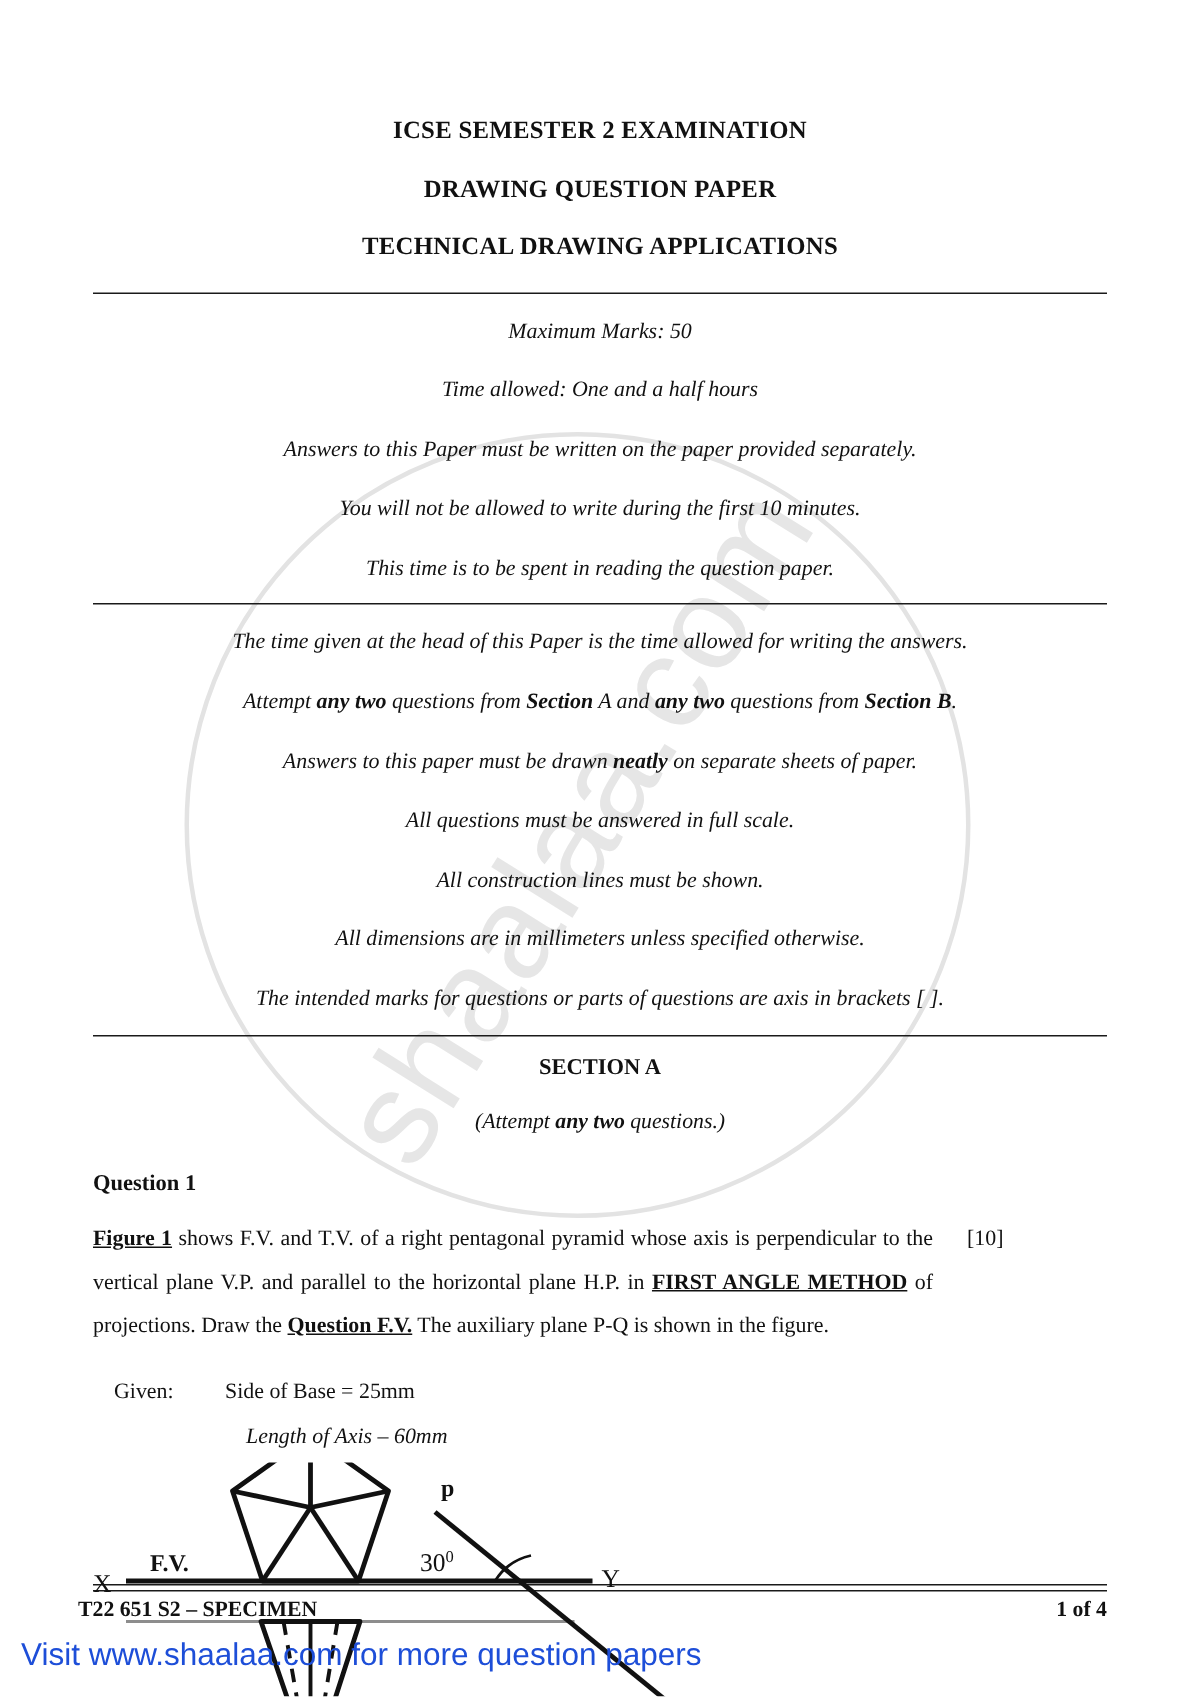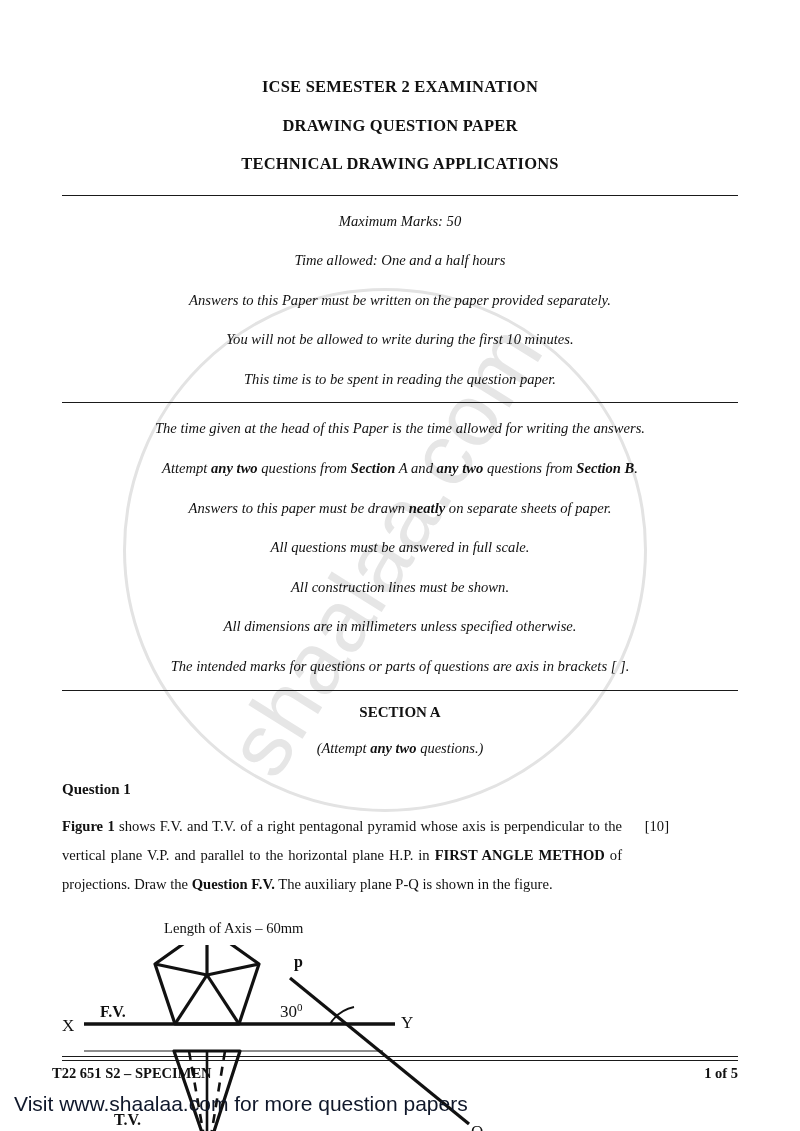--- a/index.html
+++ b/index.html
@@ -126,35 +126,35 @@
     right: -3px;
     top: 14px;
     font-size: 14.6px;
   }
   .qbody .qtext {
     display: block;
     width: 560px;
     text-align: justify;
     text-justify: inter-word;
   }
-  .qbody b { font-weight: bold; }
+  .qbody b { font-weight: bold; text-decoration: underline; }
 
   .given {
     padding-top: 14px;
     font-size: 14.6px;
     line-height: 30px;
   }
   .given .g-label {
     display: inline-block;
     width: 88px;
     padding-left: 14px;
     box-sizing: border-box;
   }
   .given .g-val { display: inline-block; }
-  .given .g-row2 { padding-left: 102px; }
+  .given .g-row2 { padding-left: 102px; font-style: italic; }
 
   
   .figure-wrap {
     position: relative;
     margin-top: 2px;
     width: 676px;
     height: 232px;
   }
 
   
@@ -178,21 +178,21 @@
     z-index: 1;
   }
 
   .banner {
     position: absolute;
     left: 0;
     top: 1092px;
     width: 800px;
     font-family: "Liberation Sans", "DejaVu Sans", sans-serif;
     font-size: 21px;
-    color: #0f172a;
+    color: #1d4ed8;
     padding-left: 14px;
     box-sizing: border-box;
     z-index: 2;
   }
 </style>
 </head>
 <body>
 
 <div class="page">
 
@@ -237,20 +237,21 @@
     <div class="section-sub"><span>(Attempt </span><b>any two</b><span> questions.)</span></div>
 
     <div class="question-label">Question 1</div>
 
     <div class="qbody">
       <span class="marks">[10]</span>
       <span class="qtext"><b>Figure 1</b><span> shows F.V. and T.V. of a right pentagonal pyramid whose axis is perpendicular to the vertical plane V.P. and parallel to the horizontal plane H.P. in </span><b>FIRST ANGLE METHOD</b><span> of projections. Draw the </span><b>Question F.V.</b><span> The auxiliary plane P-Q is shown in the figure.</span></span>
     </div>
 
     <div class="given">
+      <div><span class="g-label">Given:</span><span class="g-val">Side of Base = 25mm</span></div>
       <div class="g-row2"><span class="g-val">Length of Axis – 60mm</span></div>
     </div>
 
     <div class="figure-wrap">
       <svg width="676" height="232" viewBox="0 0 676 232">
 
         <line x1="22" y1="79" x2="333" y2="79" stroke="#111" stroke-width="3.4"></line>
 
         <line x1="22" y1="106" x2="321" y2="106" stroke="#8d8d8d" stroke-width="2"></line>
 
@@ -282,18 +283,18 @@
     </div>
 
   </div>
 
   <div class="footer-rules">
     <div class="r1"></div>
     <div class="r2"></div>
   </div>
   <div class="footer-row">
     <span>T22 651 S2 – SPECIMEN</span>
-    <span>1 of 5</span>
+    <span>1 of 4</span>
   </div>
 
   <div class="banner">Visit www.shaalaa.com for more question papers</div>
 
 </div>
 
 </body></html>

